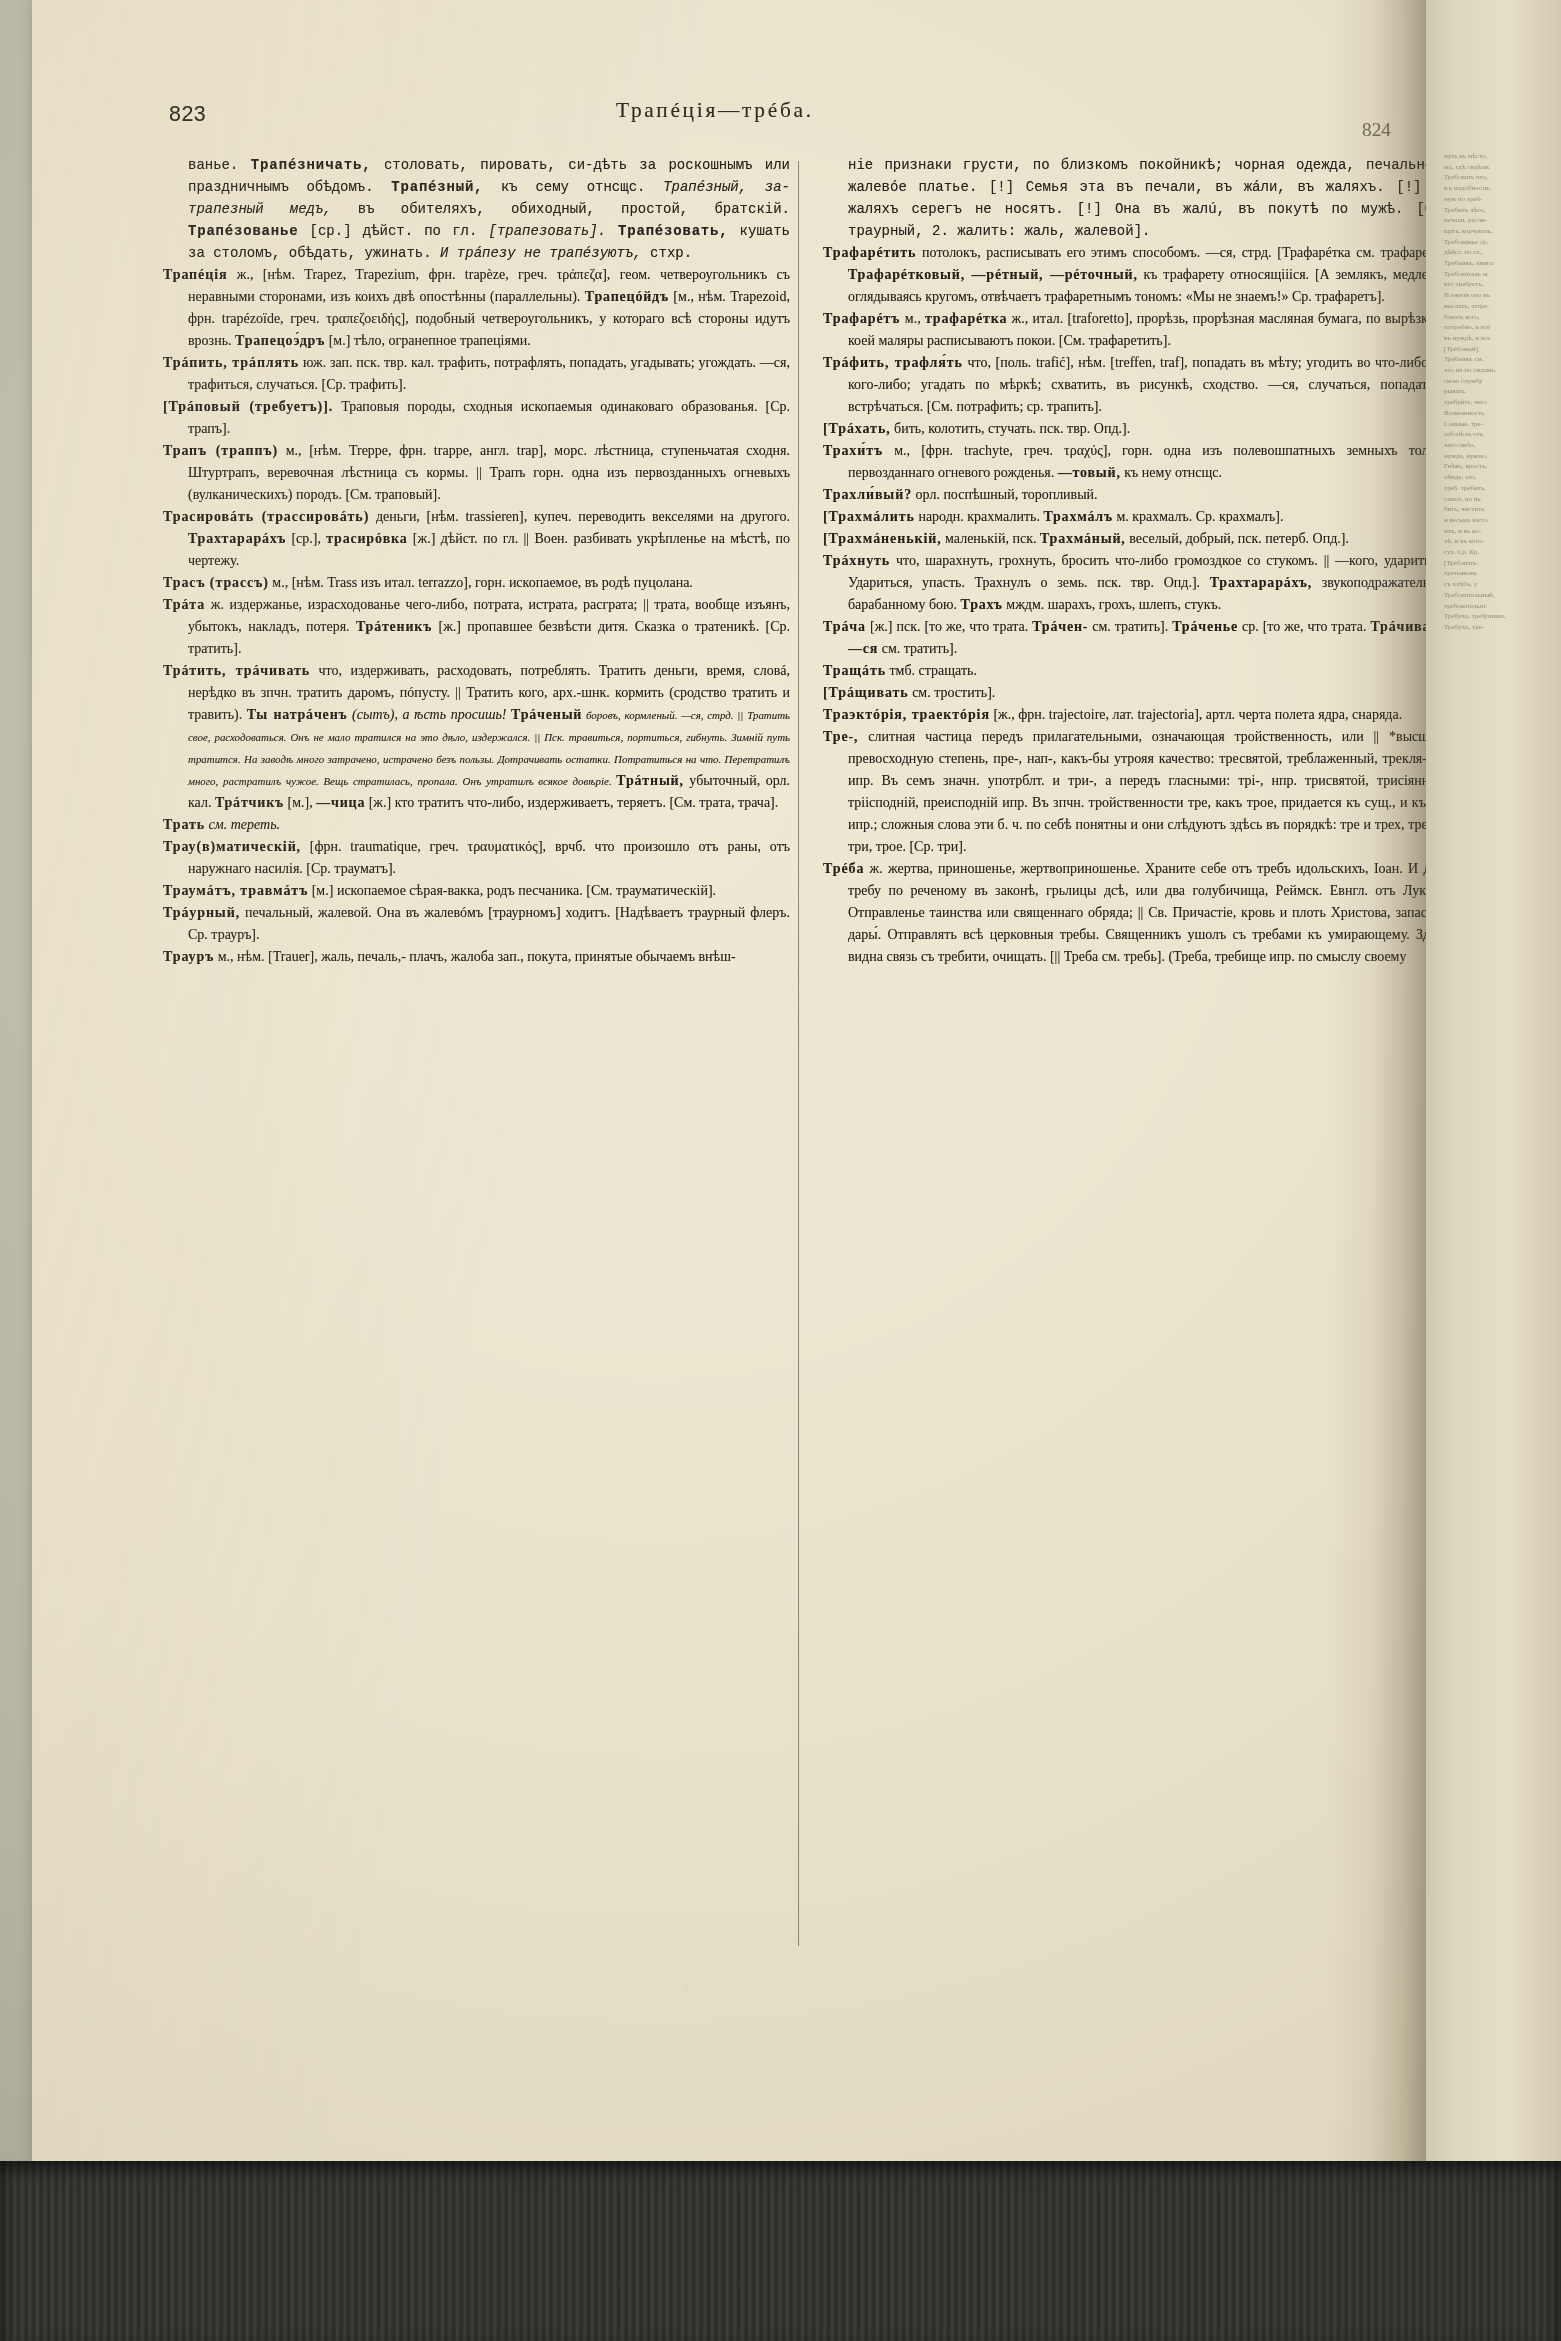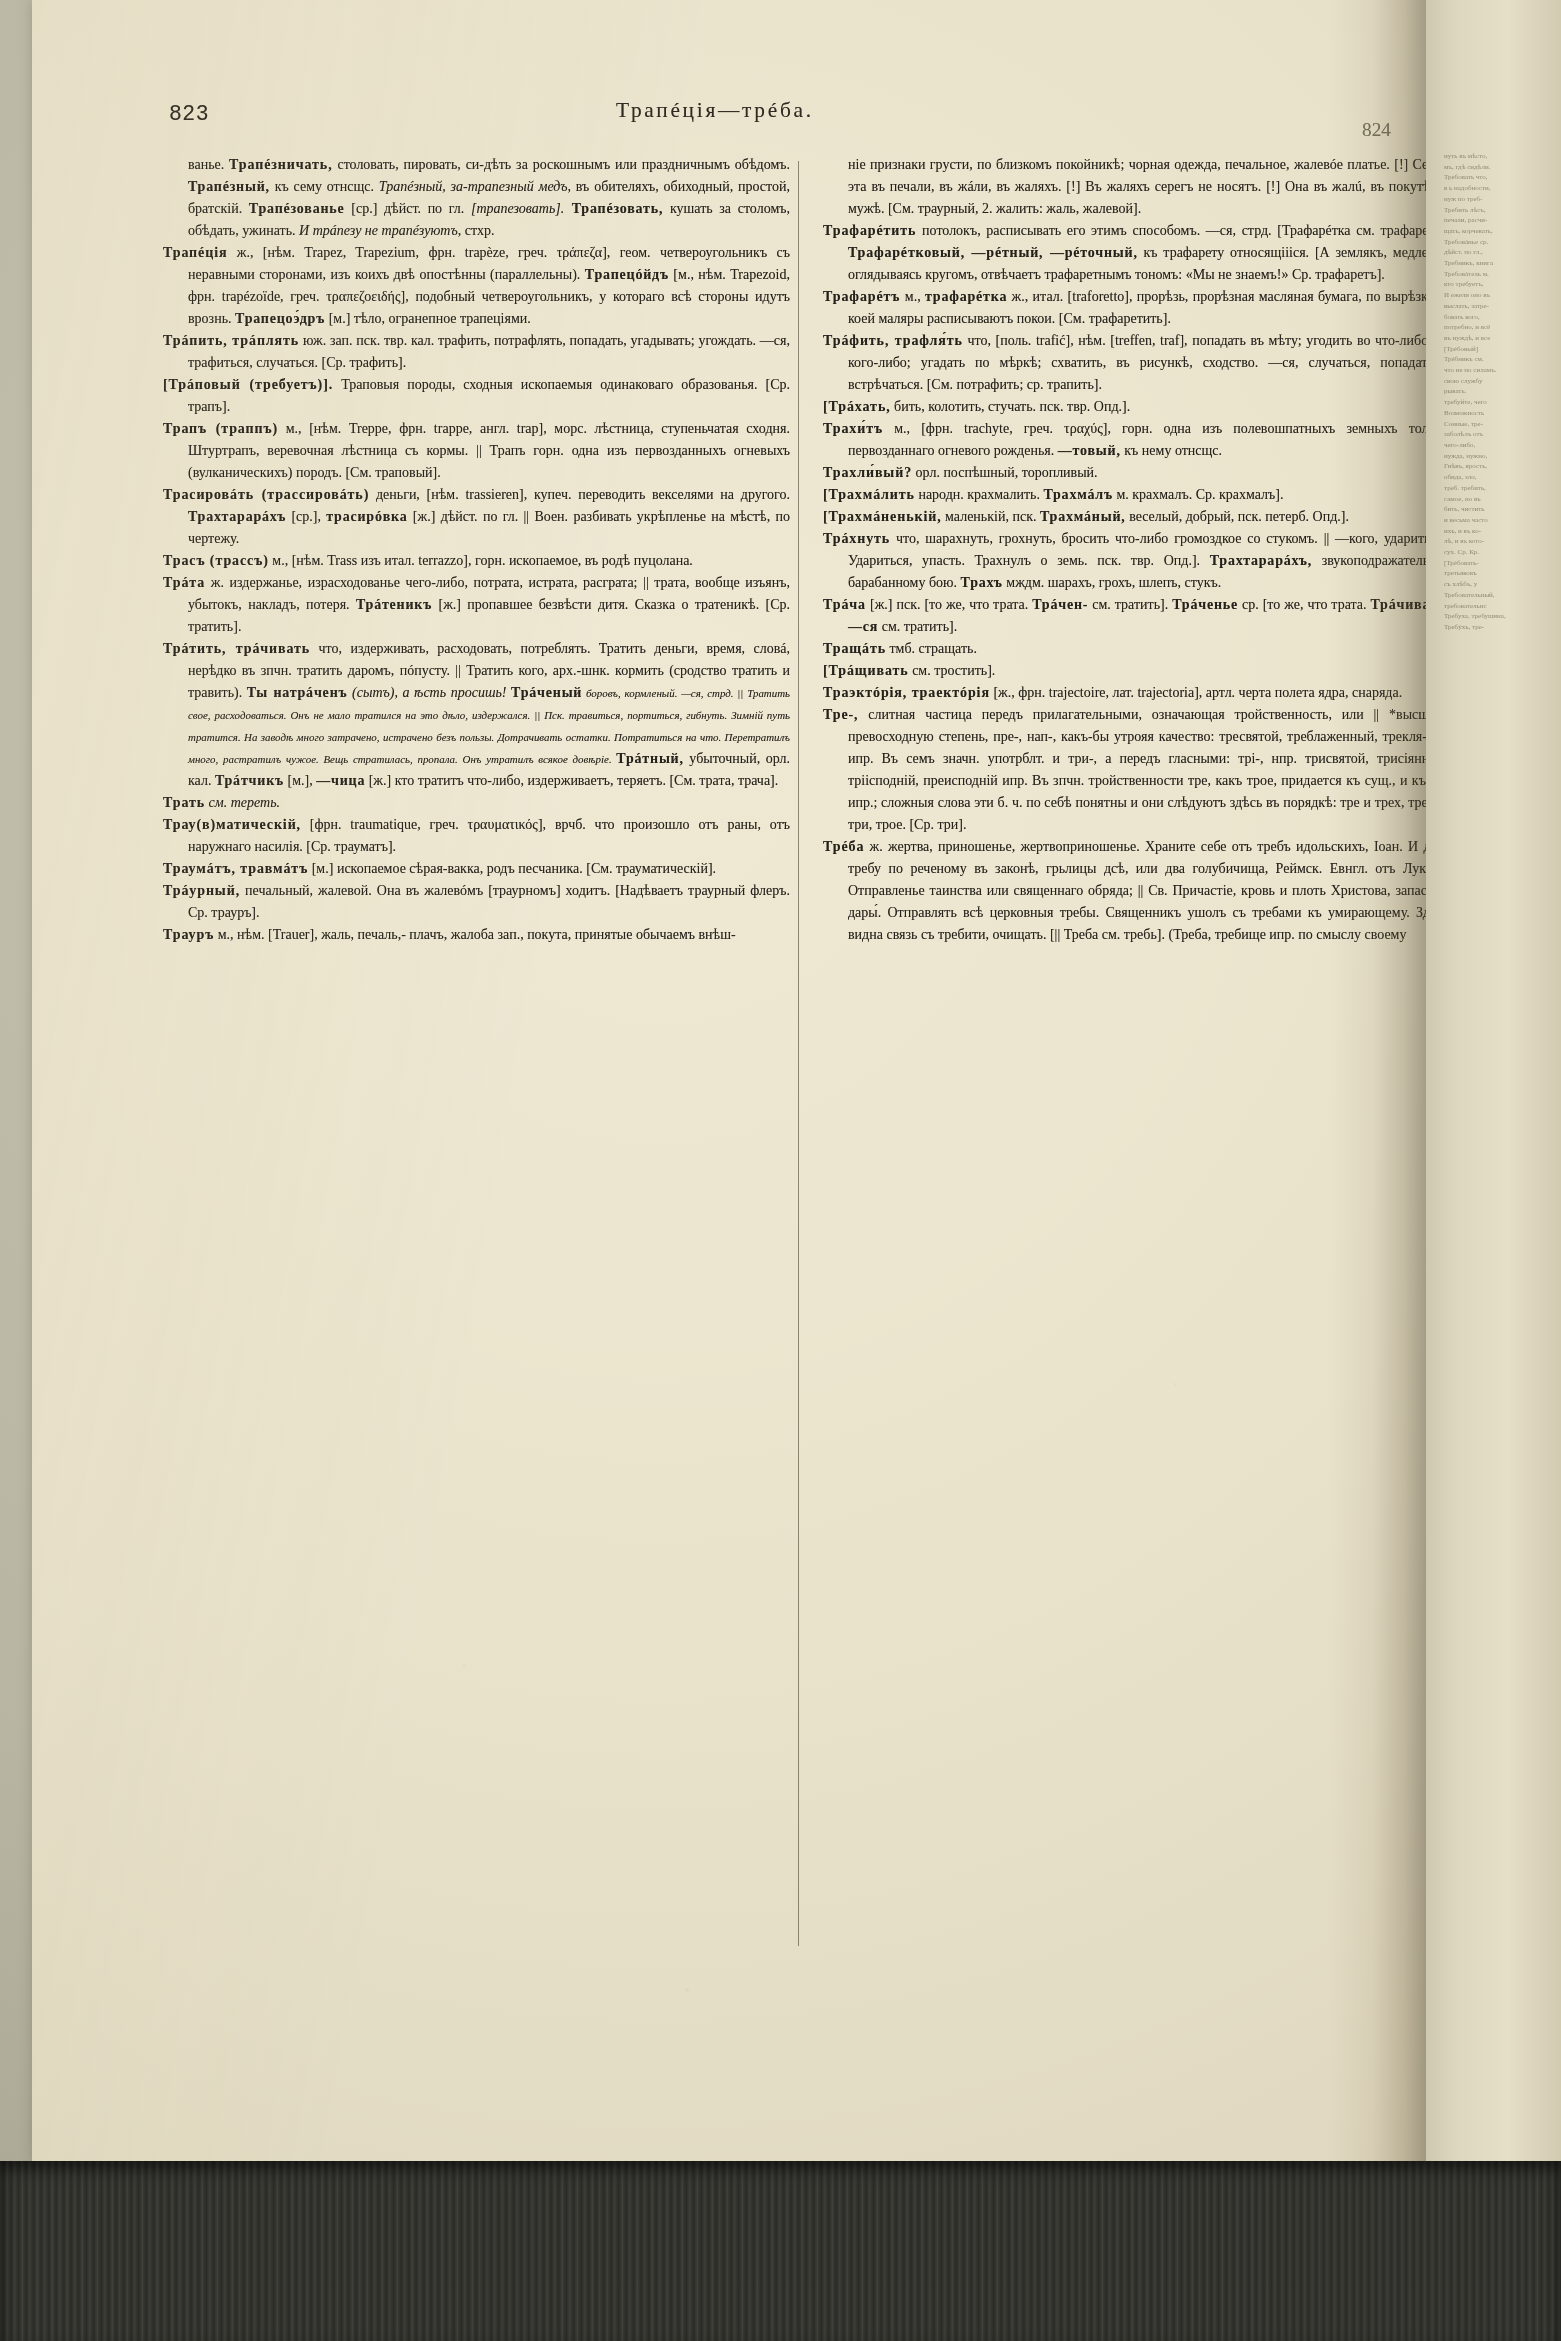--- a/index.html
+++ b/index.html
@@ -105,21 +105,21 @@
   }
 
   
   #folio-left {
     position: absolute;
     left: 137px;
     top: 102px;
     font-size: 21.4px;
     letter-spacing: 0.5px;
     color: #2e2a22;
-    font-family: Liberation Mono, monospace;
+    font-family: Liberation Sans, sans-serif;
   }
   #running-head {
     position: absolute;
     left: 584px;
     top: 98px;
     font-size: 21.4px;
     letter-spacing: 2.7px;
     color: #2e2a22;
     font-family: "Liberation Serif", serif;
     white-space: nowrap;
@@ -168,20 +168,21 @@
   
   .entry {
     margin: 0 0 0 0;
     padding-left: 25px;
     text-indent: -25px;
   }
   .cont {           
     margin: 0;
     padding-left: 25px;
     text-indent: 0;
+    font-family: Liberation Mono, monospace;
   }
 
   
   .hw {             
     font-weight: bold;
     letter-spacing: 0.9px;
   }
   .hwn {            
     font-weight: bold;
     letter-spacing: 0.8px;

